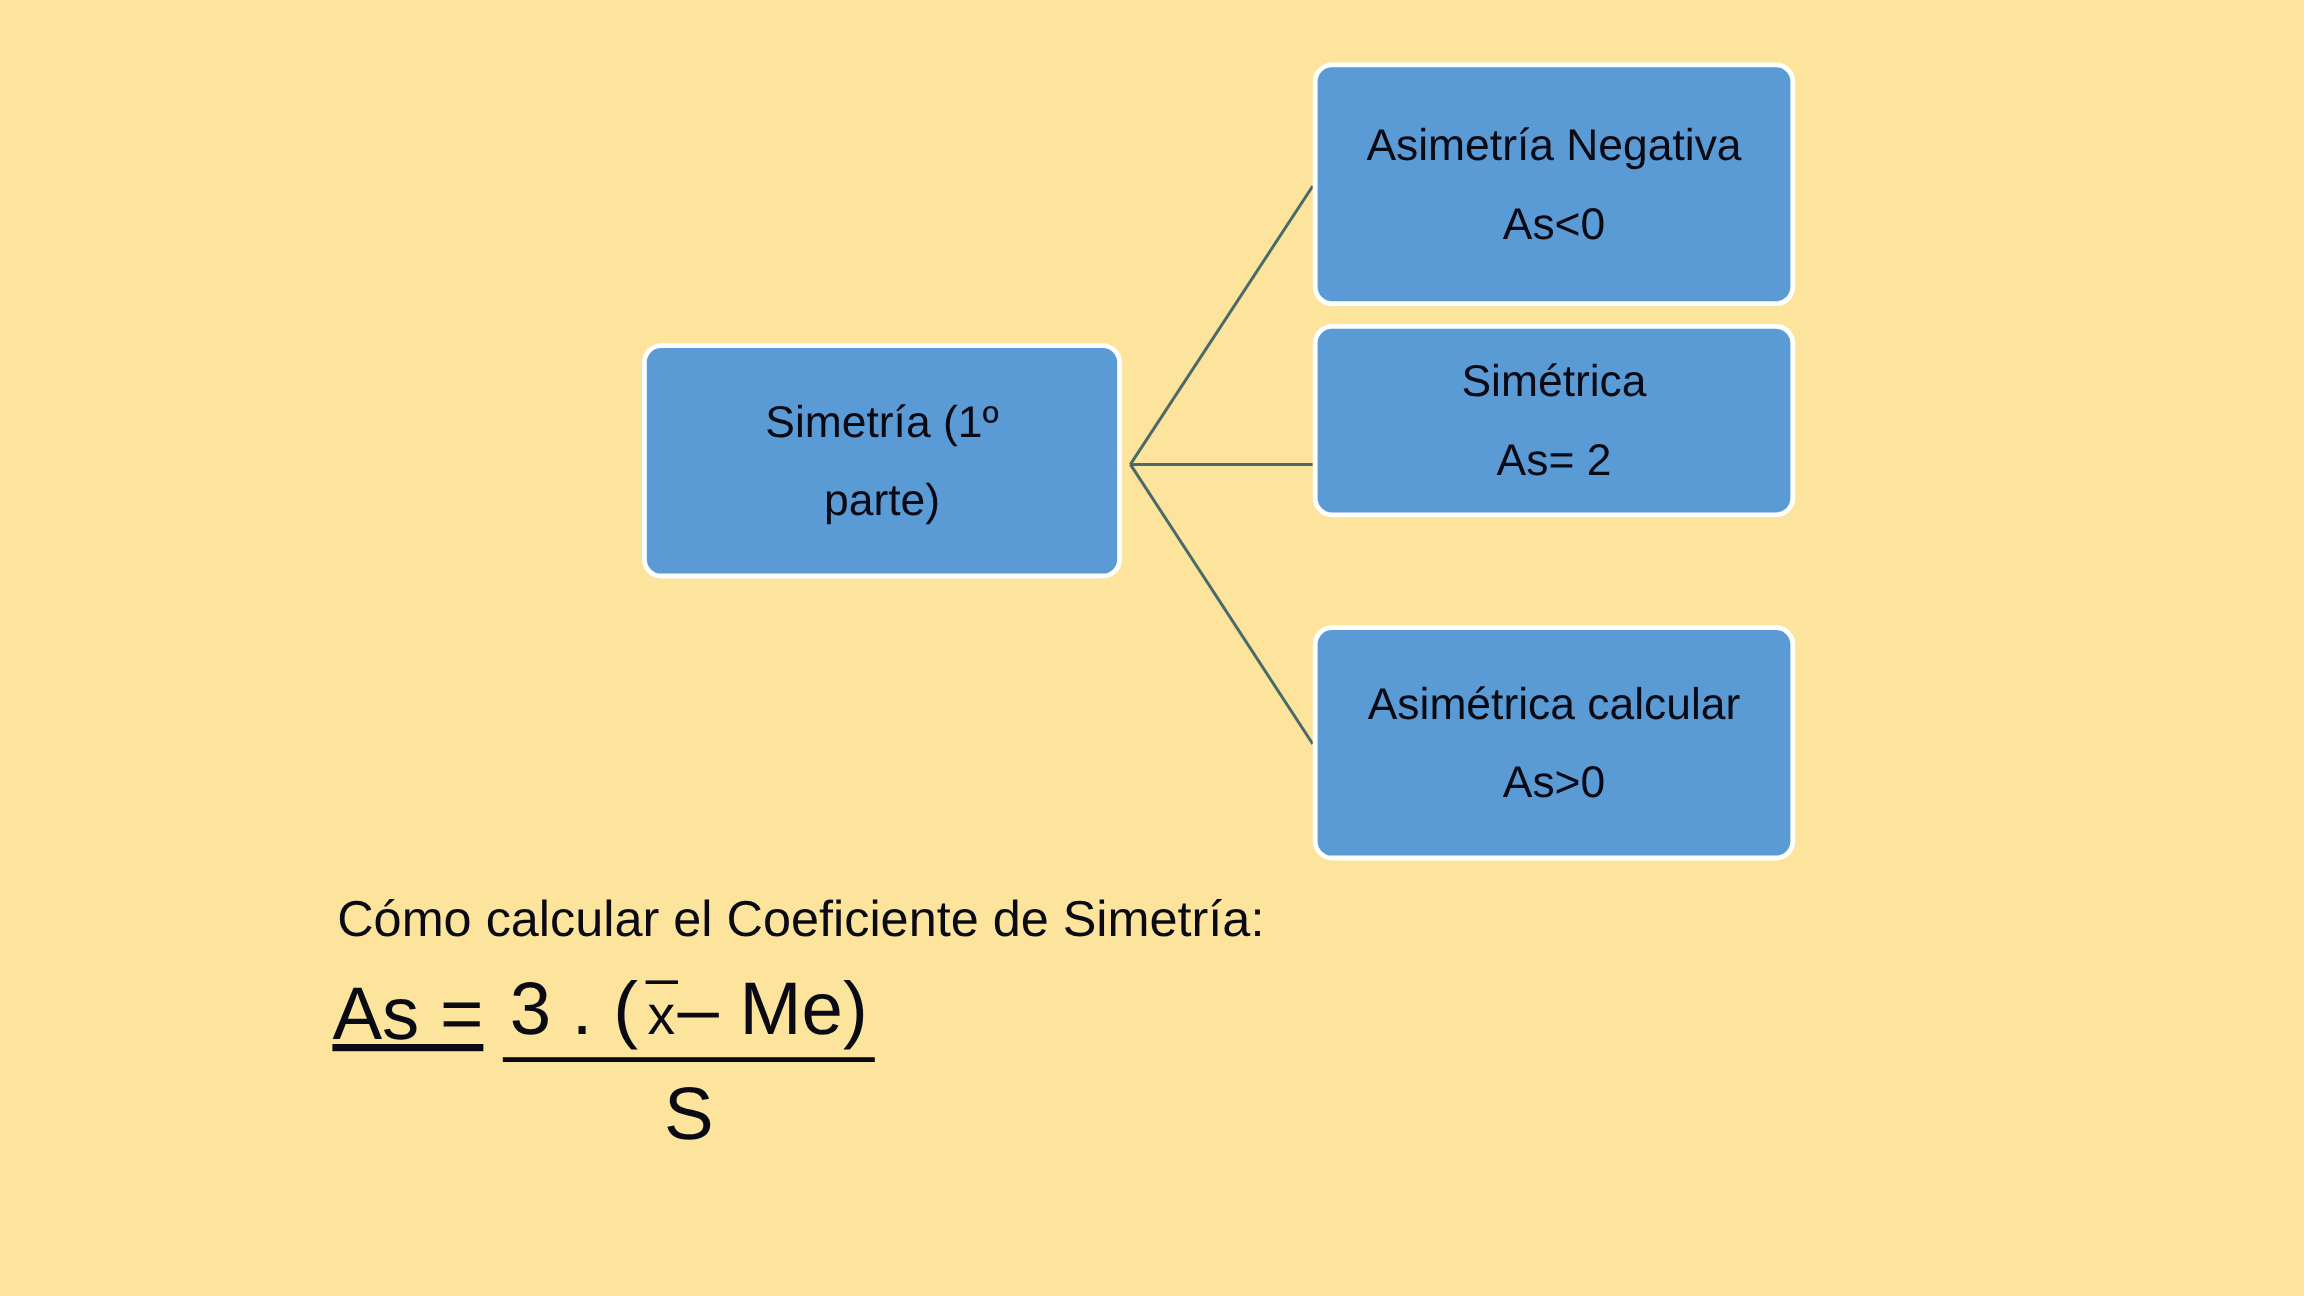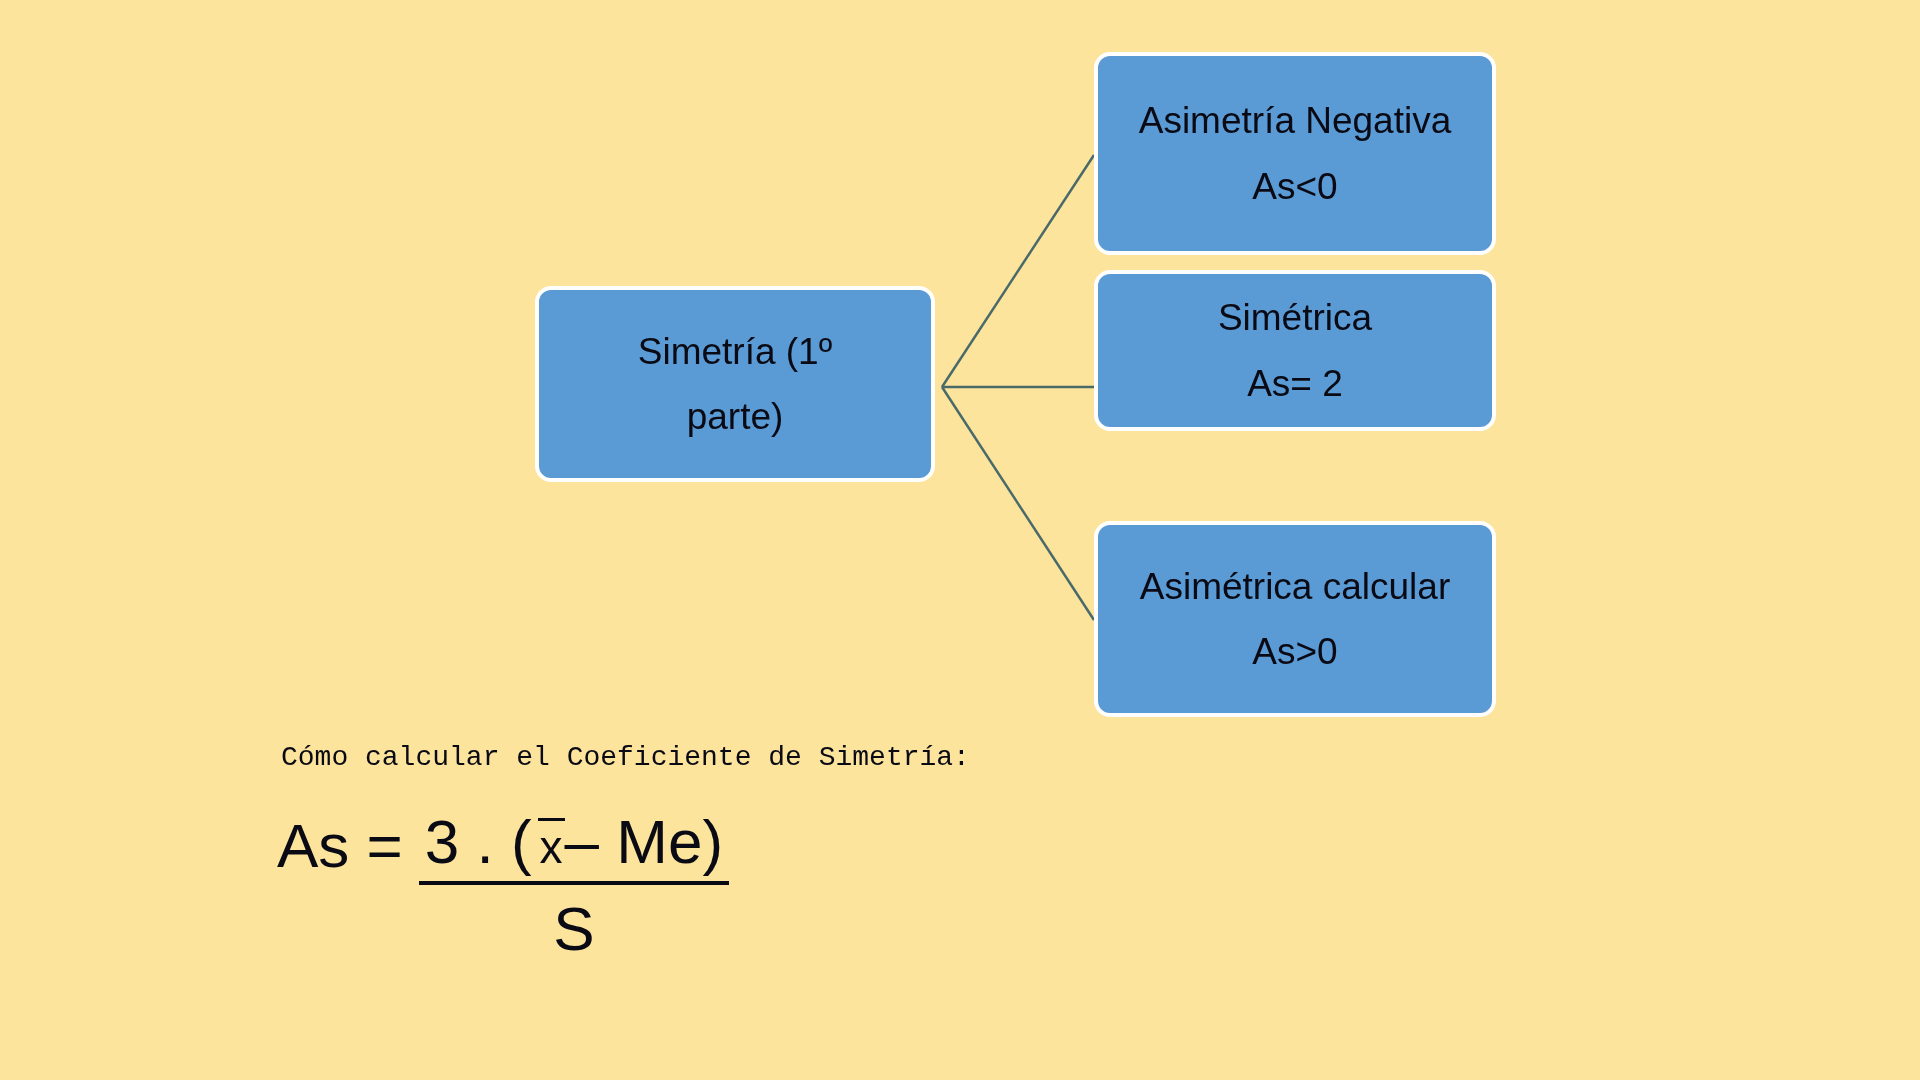--- a/index.html
+++ b/index.html
@@ -85,41 +85,42 @@
 
   .node .line-b {
     margin-top: 8px;
   }
 
   
   #caption {
     position: absolute;
     left: 281px;
     top: 742px;
-    font-family: Liberation Mono, monospace;
-    font-size: 28px;
+    font-family: Liberation Sans, sans-serif;
+    font-size: 42px;
     color: #0A0A14;
     white-space: nowrap;
   }
 
   #formula {
     position: absolute;
     left: 277px;
     top: 806px;
     font-family: "Liberation Sans", sans-serif;
     font-size: 62px;
     color: #0A0A14;
     display: flex;
     align-items: flex-start;
     white-space: nowrap;
   }
 
   #formula-lhs {
     padding-top: 4px;
     padding-right: 16px;
+    text-decoration: underline;
   }
 
   #fraction {
     display: flex;
     flex-direction: column;
     align-items: center;
   }
 
   #numerator {
     padding: 0 6px 4px 6px;

